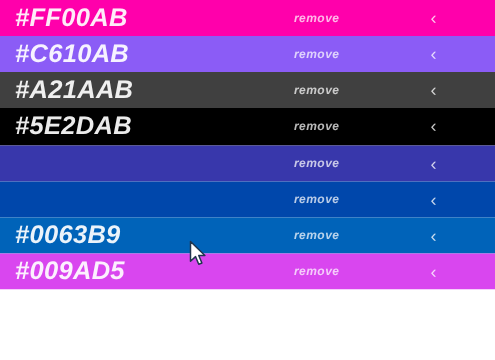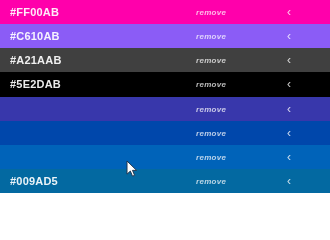--- a/index.html
+++ b/index.html
@@ -32,25 +32,26 @@
     width: 100%;
     box-sizing: border-box;
     cursor: pointer;
     user-select: none;
   }
   .swatch-hex {
     position: absolute;
     left: 10px;
     top: 50%;
     transform: translateY(-50%);
-    font-size: 11px;
+    font-size: 17px;
     font-weight: bold;
     letter-spacing: 0.2px;
     color: rgba(255,255,255,0.92);
     white-space: nowrap;
+    font-style: italic;
   }
   .swatch-remove {
     position: absolute;
     left: 196px;
     top: 50%;
     transform: translateY(-50%);
     font-size: 8px;
     font-weight: bold;
     letter-spacing: 0.3px;
     color: rgba(255,255,255,0.72);
@@ -108,24 +109,25 @@
       </div>
       <div class="swatch-row" style="background: rgb(56, 55, 171);">
         <span class="swatch-remove">remove</span>
         <span class="swatch-chevron">‹</span>
       </div>
       <div class="swatch-row" style="background: rgb(0, 71, 171);">
         <span class="swatch-remove">remove</span>
         <span class="swatch-chevron">‹</span>
       </div>
       <div class="swatch-row" style="background: rgb(0, 99, 185);">
+        <span class="swatch-hex">#0063B9</span>
         <span class="swatch-remove">remove</span>
         <span class="swatch-chevron">‹</span>
       </div>
-      <div class="swatch-row" style="background: #0369a1;">
+      <div class="swatch-row" style="background: #d946ef;">
         <span class="swatch-hex">#009AD5</span>
         <span class="swatch-remove">remove</span>
         <span class="swatch-chevron">‹</span>
       </div>
     </div>
 
   <svg id="mouse-cursor" viewBox="0 0 12 18" xmlns="http://www.w3.org/2000/svg" style="left: 126px; top: 160px;">
     <path d="M1,1 L1,14.2 L4.35,11.1 L6.5,16.2 L8.6,15.3 L6.5,10.35 L10.6,10.35 Z" fill="#ffffff" stroke="#20364f" stroke-width="1" stroke-linejoin="round"></path>
   </svg>
 

